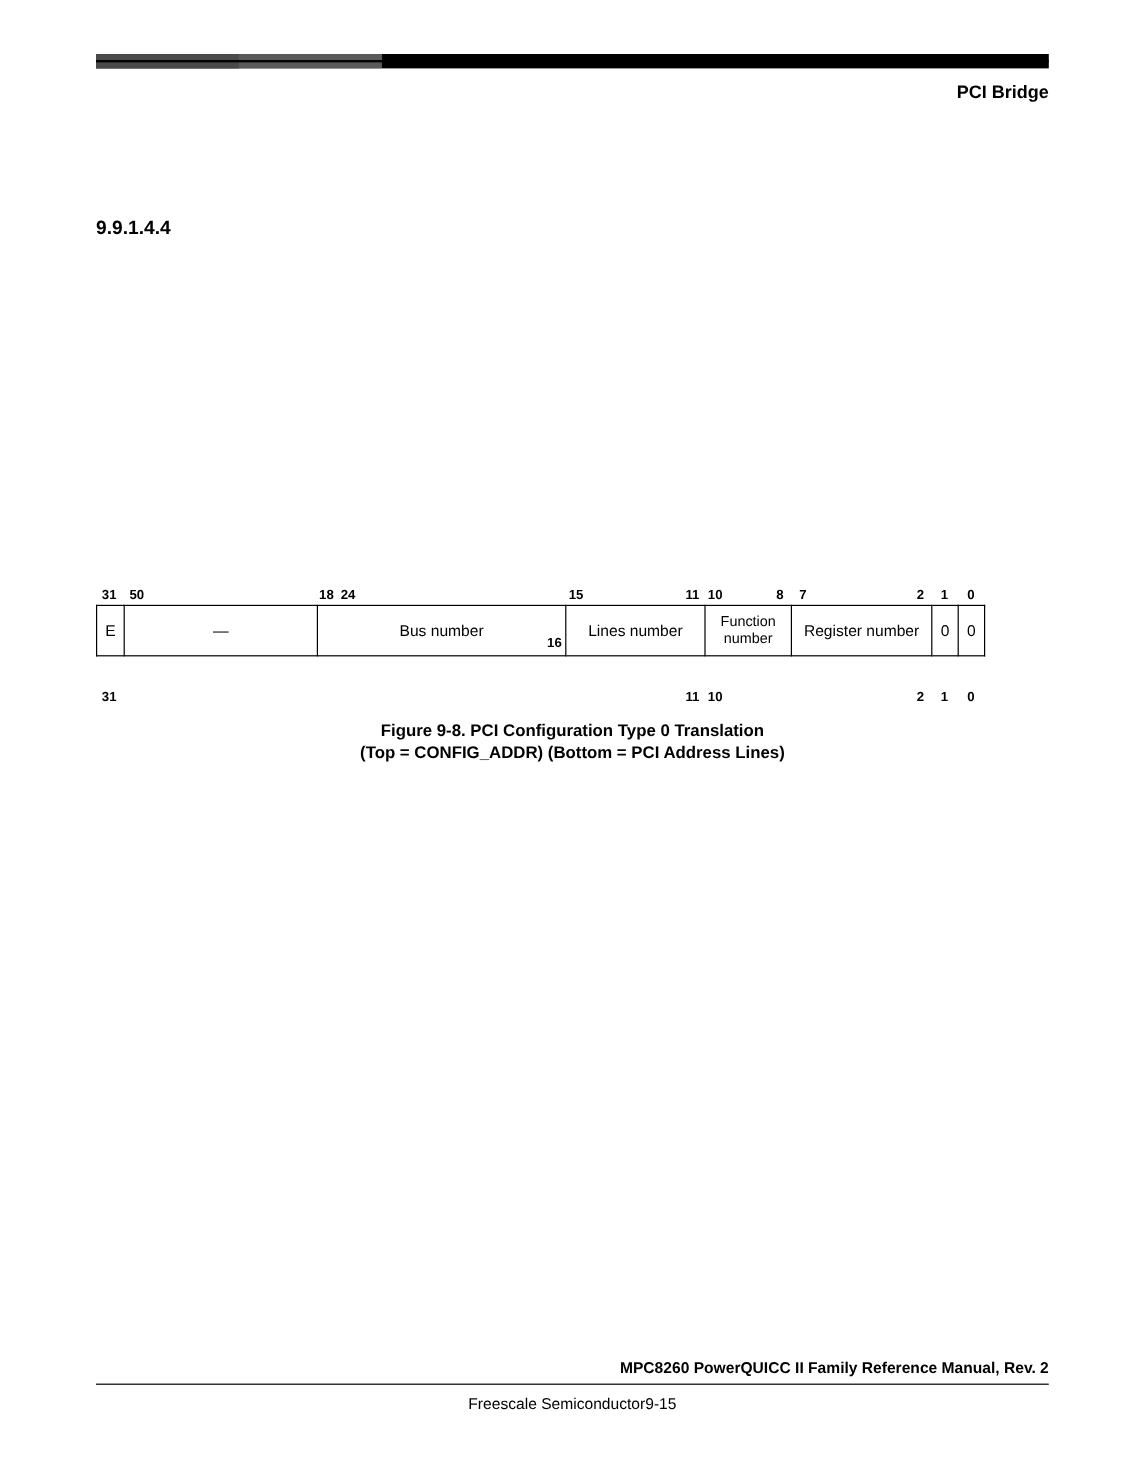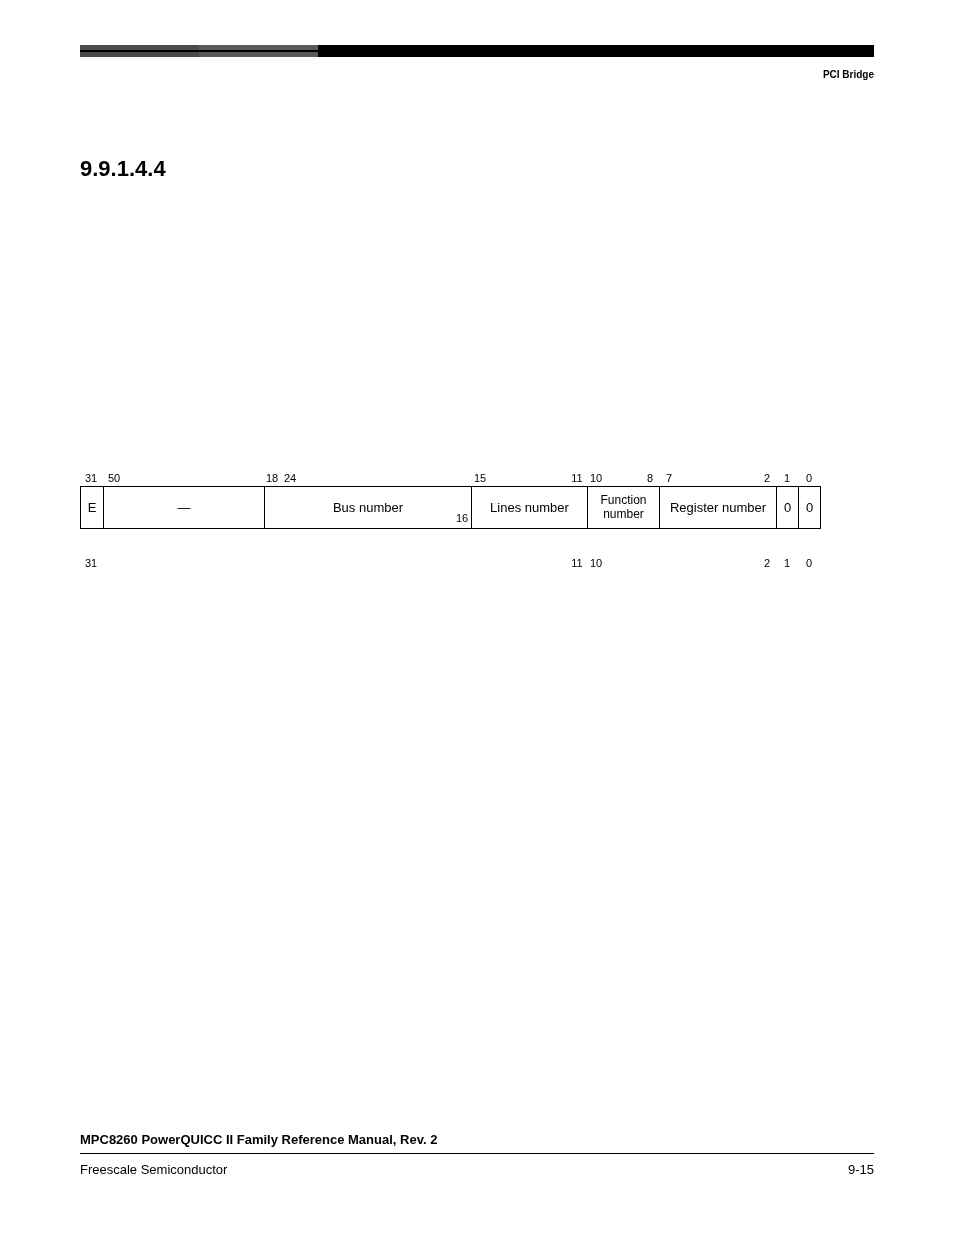--- a/index.html
+++ b/index.html
@@ -36,41 +36,42 @@
     .top-rule-inner {
       position: absolute;
       top: 0; left: 0;
       width: 15%;
       height: 12px;
       background: #4a4a4a;
     }
     .header-label {
       text-align: right;
       font-weight: bold;
-      font-size: 10px;
+      font-size: 15px;
       margin-top: 12px;
     }
     .section-heading {
-      margin-top: 76px;
-      font-weight: bold;
-      font-size: 22px;
+      margin-top: 96px;
+      font-weight: bold;
+      font-size: 16px;
       display: flex;
       gap: 40px;
     }
     .bit-layouts {
       margin-top: 290px;
     }
     .bit-row-labels {
       font-size: 11px;
       position: relative;
       height: 14px;
     }
     .bit-row-labels span {
       position: absolute;
       transform: translateX(-50%);
+      font-weight: bold;
     }
     .layout-table {
       border-collapse: collapse;
       width: 740px;
       table-layout: fixed;
     }
     .layout-table td {
       border: 1px solid #000;
       text-align: center;
       vertical-align: middle;
@@ -89,33 +90,33 @@
       margin-top: 10px;
       line-height: 1.35;
     }
     .footer-area {
       position: absolute;
       bottom: 58px;
       left: 80px;
       right: 80px;
     }
     .footer-title {
-      text-align: left;
+      text-align: right;
       font-weight: bold;
       font-size: 13px;
     }
     .footer-rule {
       border: none;
       border-top: 1.5px solid #000;
       margin-top: 6px;
       margin-bottom: 8px;
     }
     .footer-row {
       display: flex;
-      justify-content: space-between;
+      justify-content: center;
       font-size: 13px;
     }
     .spacer-row { height: 28px; }
   </style>
 </head>
 <body>
 
 <div class="top-rule">
   <div class="top-rule-inner"></div>
 </div>
@@ -173,20 +174,24 @@
   <div class="bit-row-labels" style="width:740px;">
     <span style="left:11px;">31</span>
     <span style="left:497px;">11</span>
     <span style="left:516px;">10</span>
     <span style="left:687px;">2</span>
     <span style="left:707px;">1</span>
     <span style="left:729px;">0</span>
   </div>
 
 
+  <div class="figure-caption">
+    <div>Figure 9-8. PCI Configuration Type 0 Translation</div>
+    <div>(Top = CONFIG_ADDR) (Bottom = PCI Address Lines)</div>
+  </div>
 
 </div>
 
 <div class="footer-area">
   <div class="footer-title">MPC8260 PowerQUICC II Family Reference Manual, Rev. 2</div>
   <hr class="footer-rule">
   <div class="footer-row">
     <span>Freescale Semiconductor</span>
     <span>9-15</span>
   </div>

